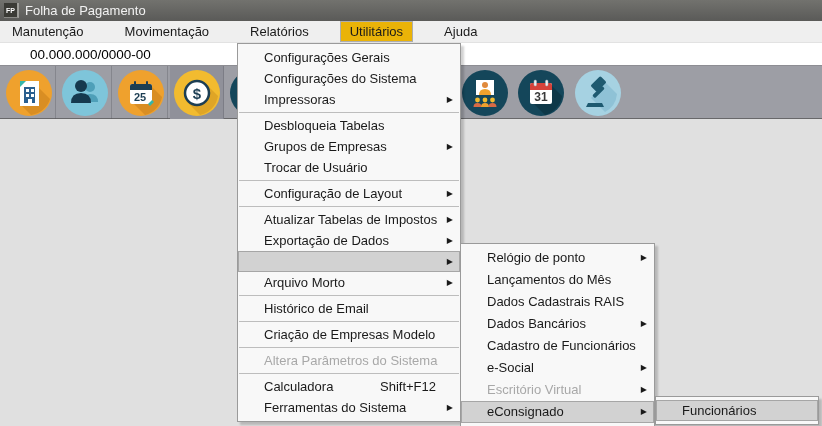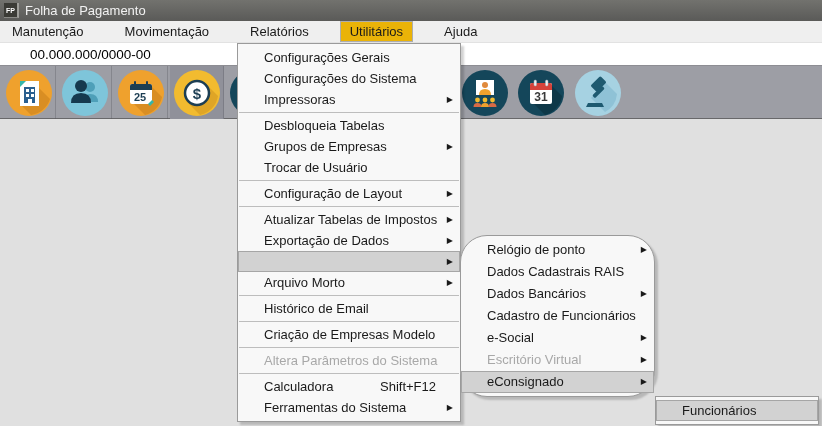--- a/index.html
+++ b/index.html
@@ -33,21 +33,21 @@
   .tb-btn.pressed { background:#90919a; }
   .tb-btn svg { display:block; }
 
   
   .main-area { position:absolute; left:0; right:0; top:120px; bottom:0; background:#e0e0e0; }
 
   
   .menu-panel { position:absolute; background:#f8f8f8; border:1px solid #9a9a9a;
     box-shadow:3px 3px 2px rgba(0,0,0,.18); padding:3px 0; }
   #menu-utilitarios { left:237px; top:43px; width:224px; z-index:10; }
-  #menu-importacao  { left:460px; top:235px; width:195px; z-index:11;border-radius:27px; }
+  #menu-importacao  { left:460px; top:243px; width:195px; z-index:11; }
   #menu-econsignado { left:655px; top:396px; width:164px; z-index:12; }
 
   .menu-row { position:relative; height:21px; line-height:21px; font-size:13px;
     color:#1a1a1a; padding:0 24px 0 26px; white-space:nowrap; }
   #menu-importacao .menu-row { height:22px; line-height:22px; }
   .menu-row.hl { background:#d2d2d2; box-shadow:inset 0 0 0 1px #a6a6a6; }
   .menu-row.dis { color:#a8a8a8; }
   .menu-row .sc { position:absolute; right:24px; top:0; }
   .menu-row .arrow { position:absolute; right:7px; top:0; font-size:8px; color:#1a1a1a; }
   .menu-sep { height:1px; background:#bdbdbd; margin:2px 1px; }
@@ -192,20 +192,21 @@
       <div class="menu-row"><span class="lbl">Criação de Empresas Modelo</span></div>
       <div class="menu-sep"></div>
       <div class="menu-row dis"><span class="lbl">Altera Parâmetros do Sistema</span></div>
       <div class="menu-sep"></div>
       <div class="menu-row"><span class="lbl">Calculadora</span><span class="sc">Shift+F12</span></div>
       <div class="menu-row"><span class="lbl">Ferramentas do Sistema</span><span class="arrow">▶</span></div>
     </div>
 
   <div class="menu-panel" id="menu-importacao">
       <div class="menu-row"><span class="lbl">Relógio de ponto</span><span class="arrow">▶</span></div>
+      <div class="menu-row"><span class="lbl">Lançamentos do Mês</span></div>
       <div class="menu-row"><span class="lbl">Dados Cadastrais RAIS</span></div>
       <div class="menu-row"><span class="lbl">Dados Bancários</span><span class="arrow">▶</span></div>
       <div class="menu-row"><span class="lbl">Cadastro de Funcionários</span></div>
       <div class="menu-row"><span class="lbl">e-Social</span><span class="arrow">▶</span></div>
       <div class="menu-row dis"><span class="lbl">Escritório Virtual</span><span class="arrow">▶</span></div>
       <div class="menu-row hl"><span class="lbl">eConsignado</span><span class="arrow">▶</span></div>
     </div>
 
   <div class="menu-panel" id="menu-econsignado">
       <div class="menu-row hl"><span class="lbl">Funcionários</span></div>

